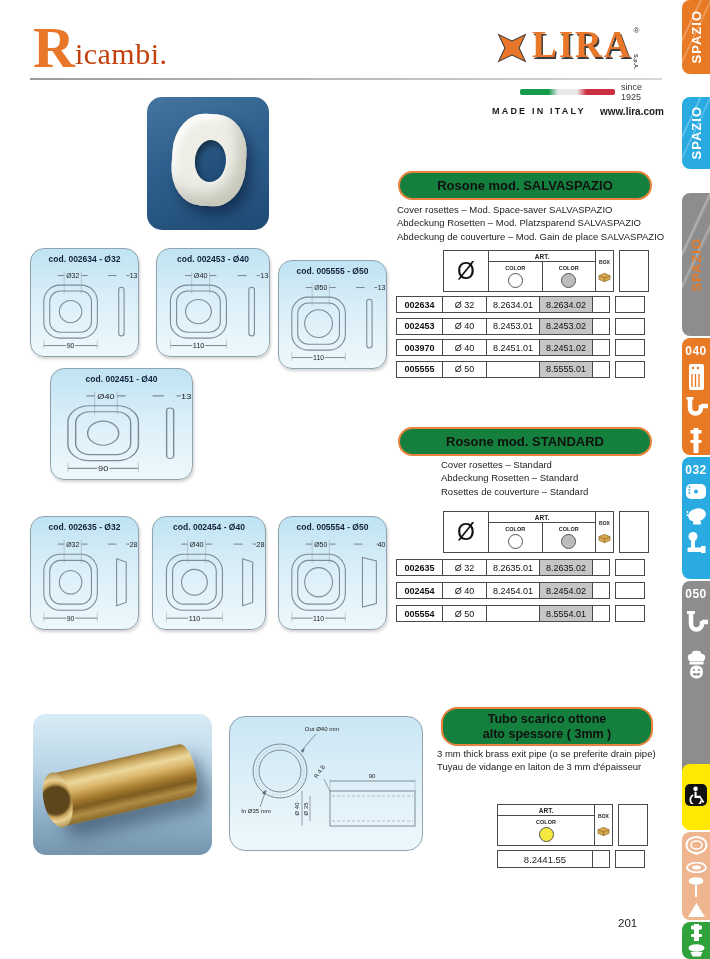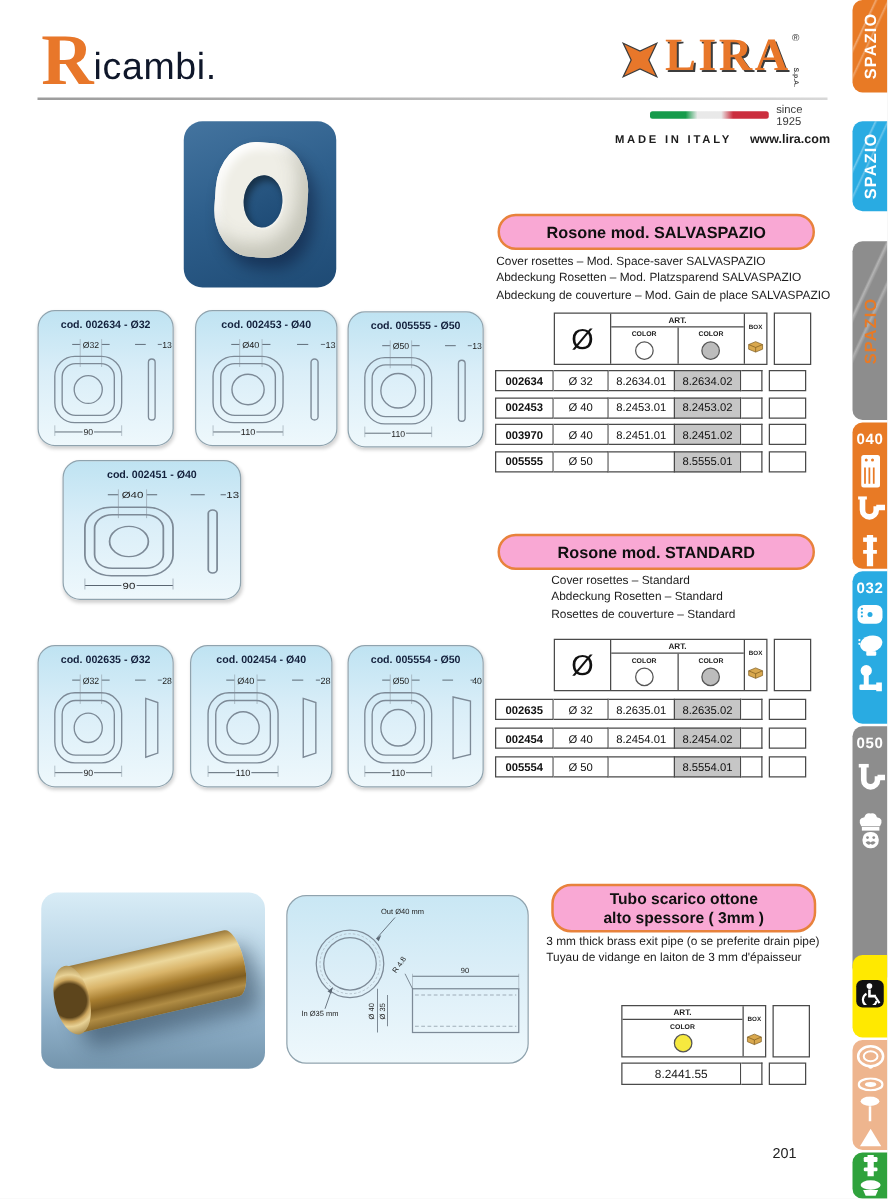--- a/index.html
+++ b/index.html
@@ -2,21 +2,21 @@
 <html><head>
 <meta charset="utf-8">
 <style>
   html,body{margin:0;padding:0;background:#f2f2f2;}
   #page{position:relative;width:710px;height:959px;background:#ffffff;overflow:hidden;
         font-family:"Liberation Sans",sans-serif;color:#222;}
 
   
   .hdr-title{position:absolute;left:33px;top:24px;display:flex;align-items:flex-end;}
   .big-R{font-family:"Liberation Serif",serif;font-size:58px;line-height:.82;color:#e8772a;font-weight:bold;}
-  .title-rest{font-size:30px;color:#0f172a;margin-bottom:1px;letter-spacing:.5px;}
+  .title-rest{font-size:30px;color:#c2410c;margin-bottom:1px;letter-spacing:.5px;font-family:Liberation Serif, serif;}
   .hdr-rule{position:absolute;left:30px;top:78px;width:632px;height:2px;
             background:linear-gradient(90deg,#9c9c9c,#d8d8d8);}
   .subtitle{position:absolute;left:33px;top:90px;font-size:11.5px;line-height:14.5px;color:#1d1d1d;}
 
   
   .logo{position:absolute;left:492px;top:26px;width:172px;}
   .logo-top{display:flex;align-items:flex-start;}
   .logo-star{width:40px;height:40px;margin-top:2px;}
   .logo-word{font-family:"Liberation Serif",serif;font-weight:bold;font-size:37px;line-height:38px;
              color:#e8772a;letter-spacing:2px;transform:skewX(-6deg);
@@ -49,21 +49,21 @@
   .dsvg{position:absolute;left:0;top:17px;width:100%;height:calc(100% - 20px);}
   .ln{fill:none;stroke:#7d8a97;stroke-width:1;}
   .dim{stroke:#5a6672;stroke-width:.7;}
   .dimv{stroke:#9aa7b2;stroke-width:.5;}
   .dimt{font-size:6.5px;fill:#222;font-family:"Liberation Sans",sans-serif;}
   .dimt.bg{paint-order:stroke;stroke:#e8f4fa;stroke-width:2px;}
   .dcard.wedge .side-thin{display:none;}
   .dcard:not(.wedge) .side-wedge{display:none;}
 
   
-  .pill{position:absolute;background:#f9a8d4;border:2.5px solid #e8823c;border-radius:16px;
+  .pill{position:absolute;background:#15803d;border:2.5px solid #e8823c;border-radius:16px;
         display:flex;flex-direction:column;align-items:center;justify-content:center;
         font-weight:bold;color:#101010;}
   .pill-1,.pill-2{left:398px;width:250px;height:25px;font-size:13px;}
   .pill-1{top:171px;} .pill-2{top:427px;}
   .pill-3{left:441px;top:707px;width:208px;height:35px;font-size:12.5px;line-height:15px;}
   .desc{position:absolute;font-size:9.5px;line-height:13.4px;color:#1b1b1b;}
 
   
   .ptable{position:absolute;}
   .thead-row{display:flex;height:42px;margin-bottom:4px;}
@@ -214,21 +214,21 @@
       <line class="dim" x1="72" y1="9" x2="80" y2="9"></line>
         <line class="dim" x1="89" y1="9" x2="92" y2="9"></line>
       <text class="dimt" x="99.5" y="11.5" text-anchor="end">13</text>
       <line class="dim" x1="12" y1="75" x2="62" y2="75"></line>
         <line class="dimv" x1="12" y1="70" x2="12" y2="78"></line>
         <line class="dimv" x1="62" y1="70" x2="62" y2="78"></line>
       <text class="dimt bg" x="37" y="77.5" text-anchor="middle">110</text>
     </svg>
   </div>
 
-  <div class="dcard" style="left:278px;top:249px;width:107px;height:107px">
+  <div class="dcard" style="left:278px;top:260px;width:107px;height:107px">
     <div class="dtitle">cod. 005555 - Ø50</div>
     <svg class="dsvg" viewBox="0 0 100 82" preserveAspectRatio="none">
       <line class="dim" x1="25" y1="9" x2="31" y2="9"></line>
         <line class="dim" x1="47" y1="9" x2="53" y2="9"></line>
       <line class="dimv" x1="31" y1="5" x2="31" y2="26"></line>
         <line class="dimv" x1="47" y1="5" x2="47" y2="26"></line>
       <text class="dimt" x="39" y="11.5" text-anchor="middle">Ø50</text>
       <rect class="ln" x="12" y="18" width="50" height="50" rx="15"></rect>
         <rect class="ln" x="17.5" y="23.5" width="39" height="39" rx="10"></rect>
         <circle class="ln" cx="37" cy="43" r="13"></circle>

